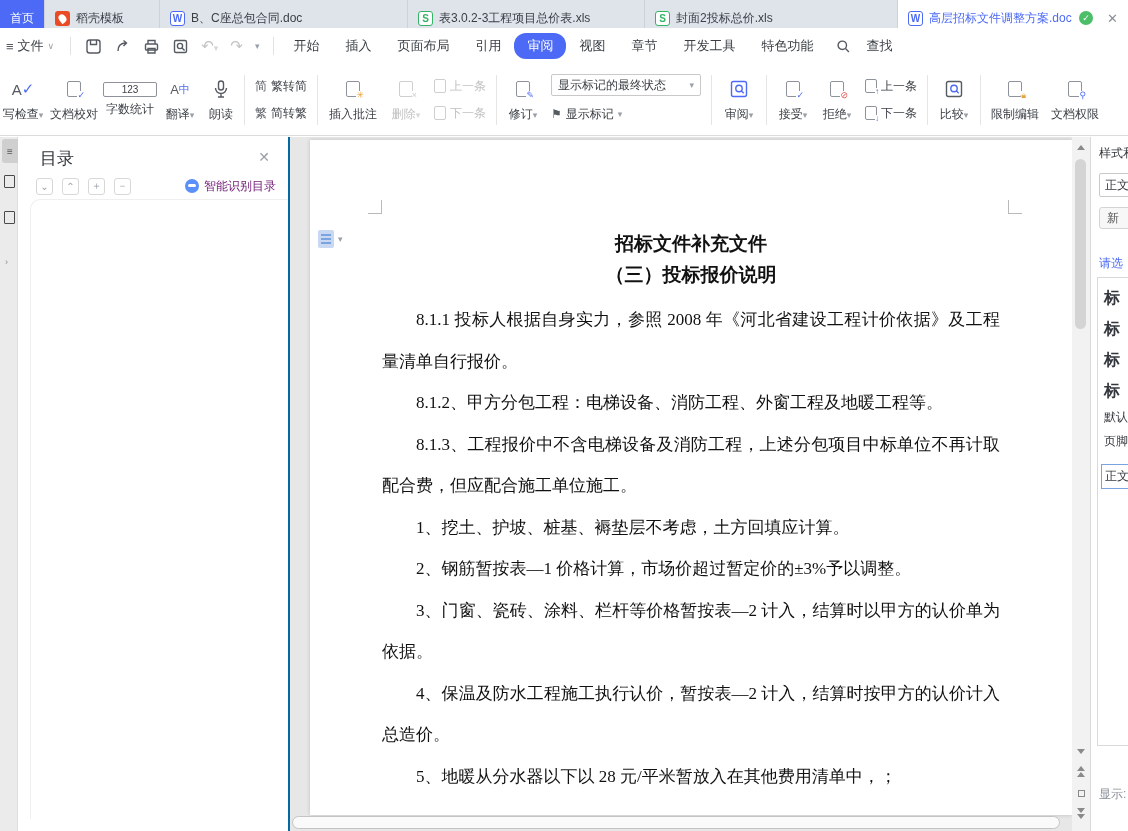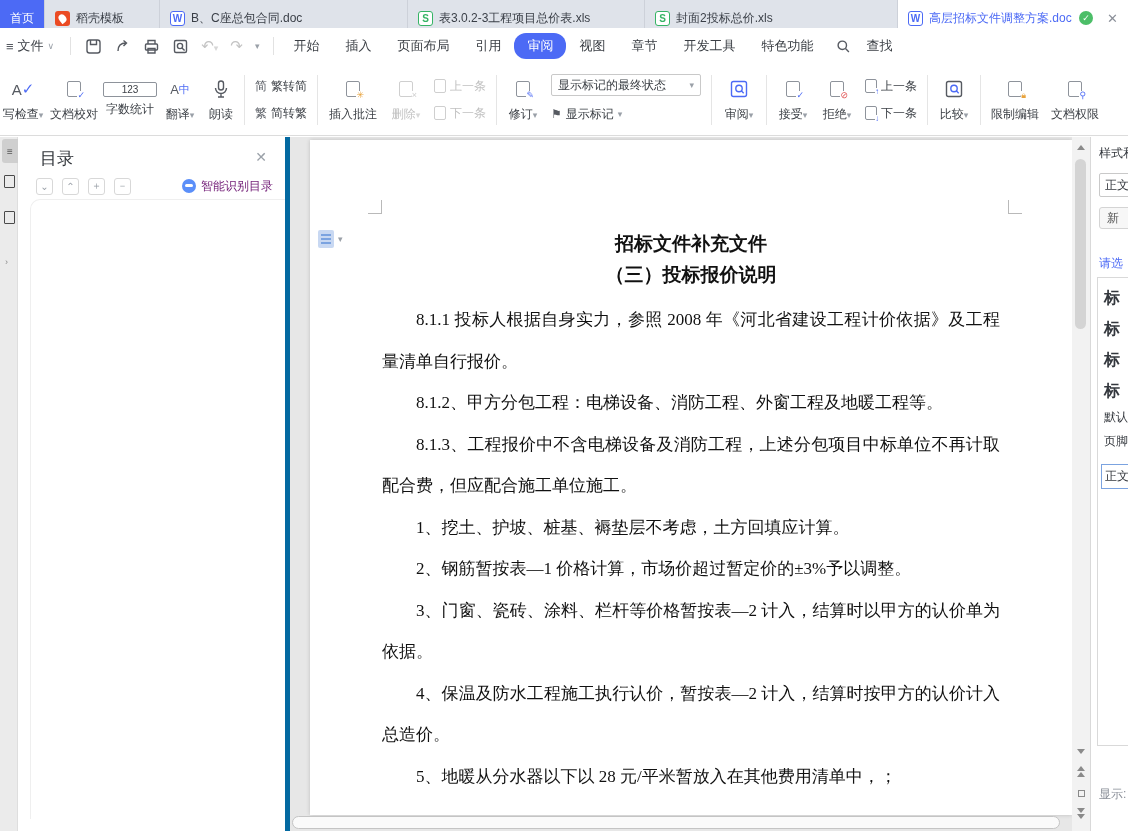--- a/index.html
+++ b/index.html
@@ -68,21 +68,21 @@
     background:#ebebeb; border-right:1px solid #dedede; font-size:10px;
     color:#555; }
   .strip .sel { position:absolute; left:2px; top:2px; width:16px; height:24px;
     background:#cfcfcf; border-radius:3px 0 0 3px; display:flex;
     align-items:center; justify-content:center; }
   .strip .sic { position:absolute; left:4px; width:11px; height:13px;
     border:1.5px solid #4a4a4a; border-radius:1px; }
   .strip .arr { position:absolute; left:5px; top:120px; color:#8a8a8a; font-size:9px; }
 
   .toc { position:absolute; left:18px; top:137px; width:272px; bottom:0;
-    background:#fff; border-right:5px solid #0369a1; }
+    background:#fff; border-right:2px solid #0369a1; }
   .toc-title { position:absolute; left:22px; top:10px; font-size:17px; color:#2f3338; }
   .toc-close { position:absolute; right:18px; top:12px; color:#9aa0a8; font-size:14px; }
   .toc-tools { position:absolute; left:18px; top:40px; right:12px; height:18px;
     display:flex; align-items:center; gap:9px; }
   .tbox { width:17px; height:17px; border:1px solid #d8d8d8; border-radius:3px;
     color:#9aa0a8; font-size:10px; display:flex; align-items:center;
     justify-content:center; background:#fff; }
   .smart { margin-left:auto; display:flex; align-items:center; gap:5px;
     font-size:12px; color:#701a75; }
   .smart .bot { width:14px; height:14px; border-radius:50%; background:#5b8ff9;

